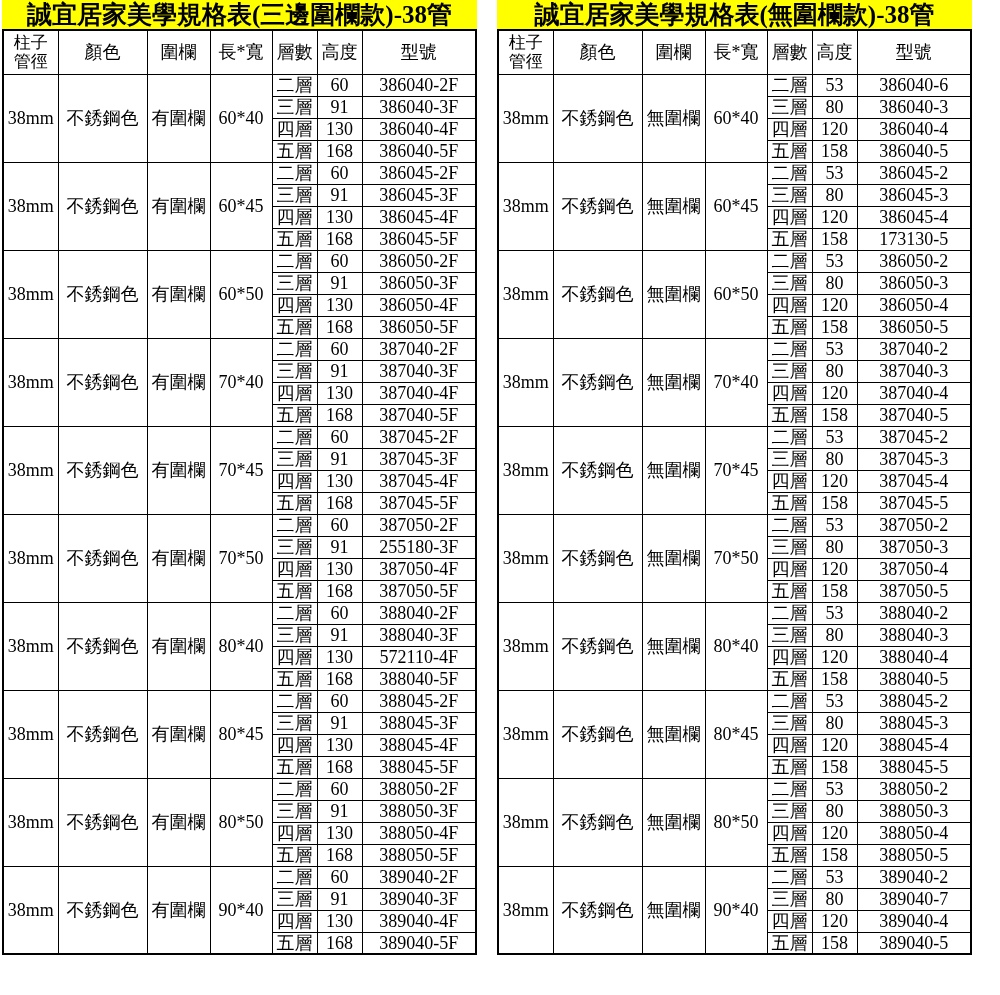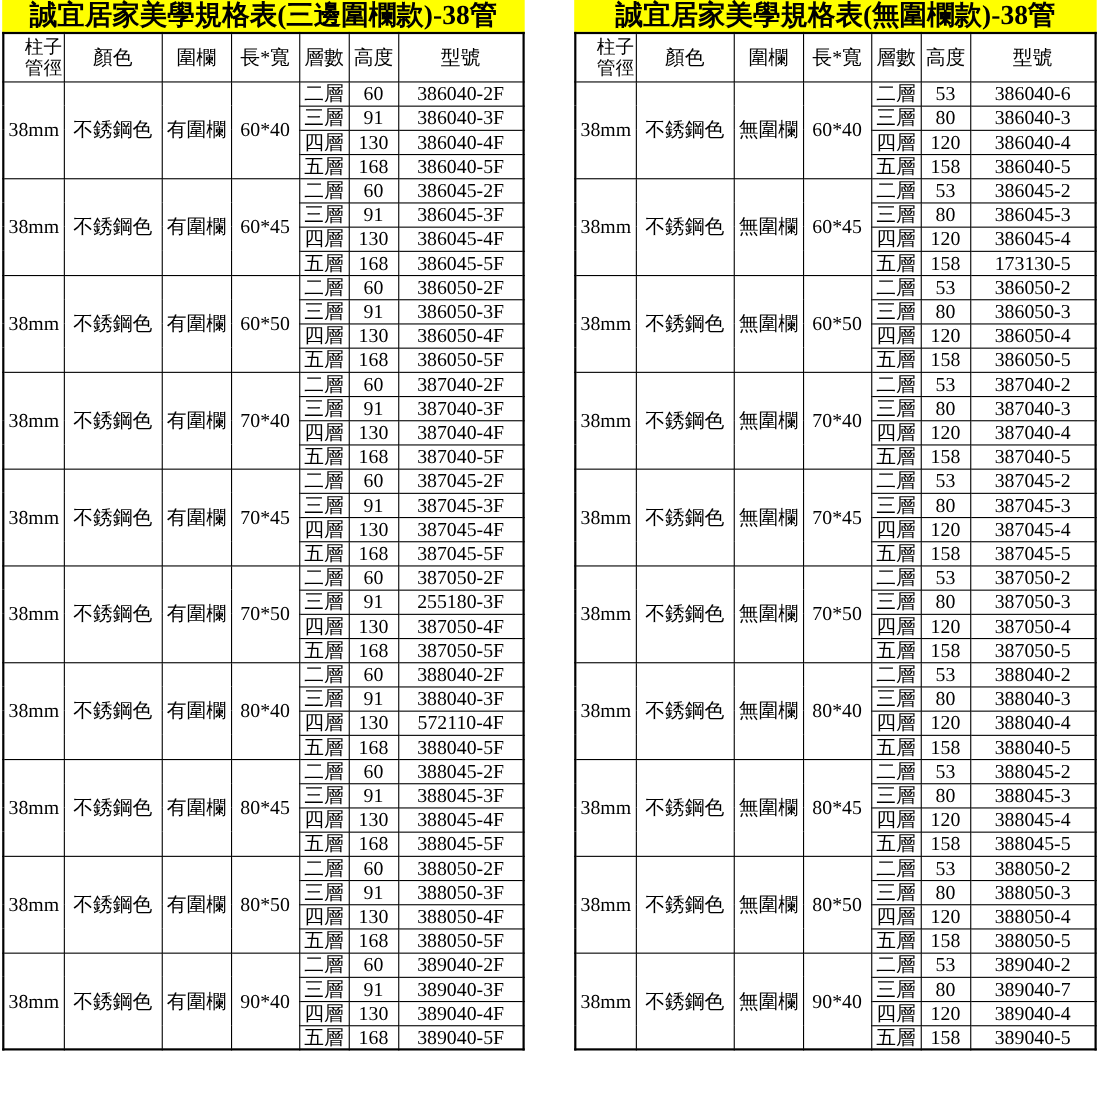--- a/index.html
+++ b/index.html
@@ -5,21 +5,21 @@
   * { box-sizing: border-box; }
   html, body {
     margin: 0; padding: 0;
     width: 1000px; height: 995px;
     background: #ffffff;
     font-family: "Liberation Serif", "DejaVu Serif", serif;
     color: #000000;
   }
   .tables-wrap {
     display: flex;
-    gap: 45px;
+    gap: 20px;
     padding-left: 2px;
     align-items: flex-start;
   }
   .spec-table { width: 475px; flex: 0 0 auto; }
   .table-title {
     background: var(--title-bg, #ffff00);
     color: var(--title-text, #000000);
     text-align: center;
     font-size: 25px;
     font-weight: bold;
@@ -46,21 +46,21 @@
     background: var(--cell-bg, #ffffff);
     text-align: center;
     vertical-align: middle;
     font-size: 18px;
     font-weight: normal;
     padding: 0 1px;
     overflow: hidden;
     white-space: nowrap;
   }
   .header-row th { height: 44px; }
-  .pipe-line { line-height: 1.15; font-size: 17px; text-align: right; }
+  .pipe-line { line-height: 1.15; font-size: 17px; }
   .sub-row td { height: 22px; line-height: 1; }
 </style>
 </head>
 <body>
 
 <div class="tables-wrap" id="tables-wrap">
     <section class="spec-table">
       <div class="table-title">誠宜居家美學規格表(三邊圍欄款)-38管</div>
       <table class="grid">
         <colgroup>

